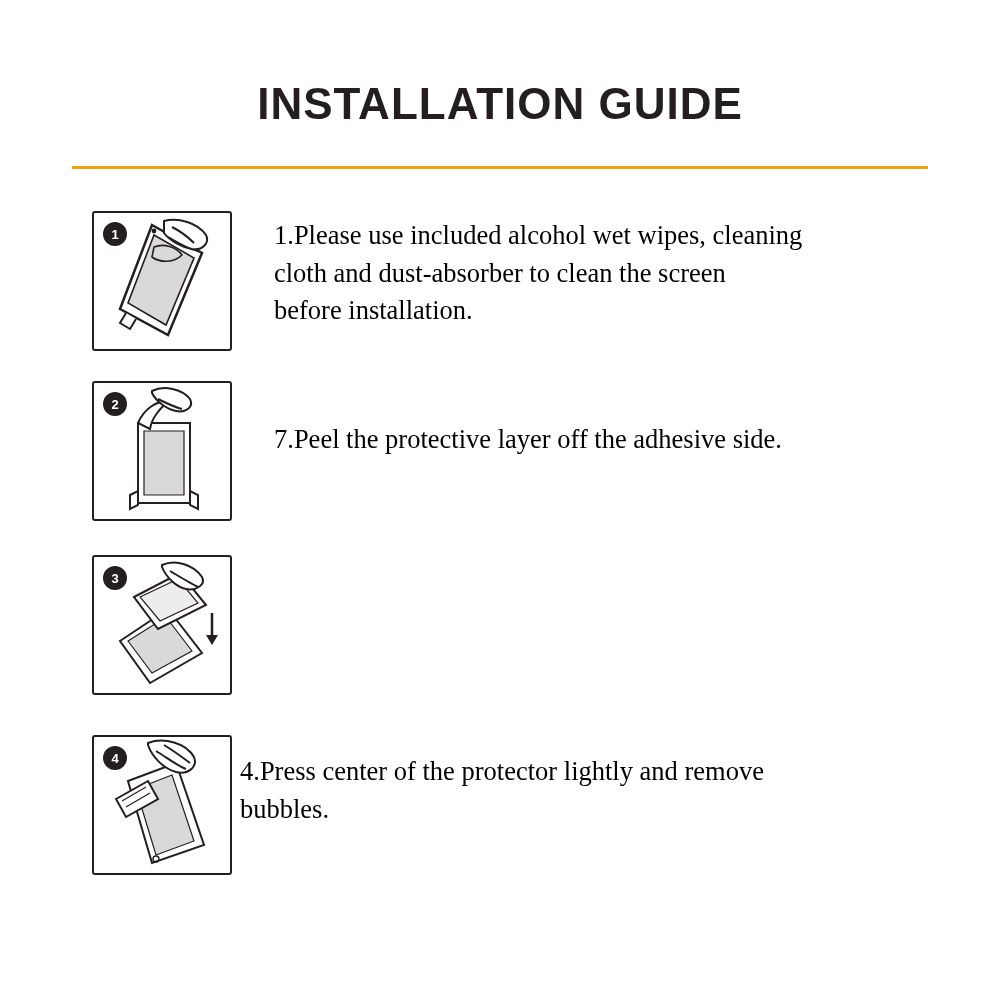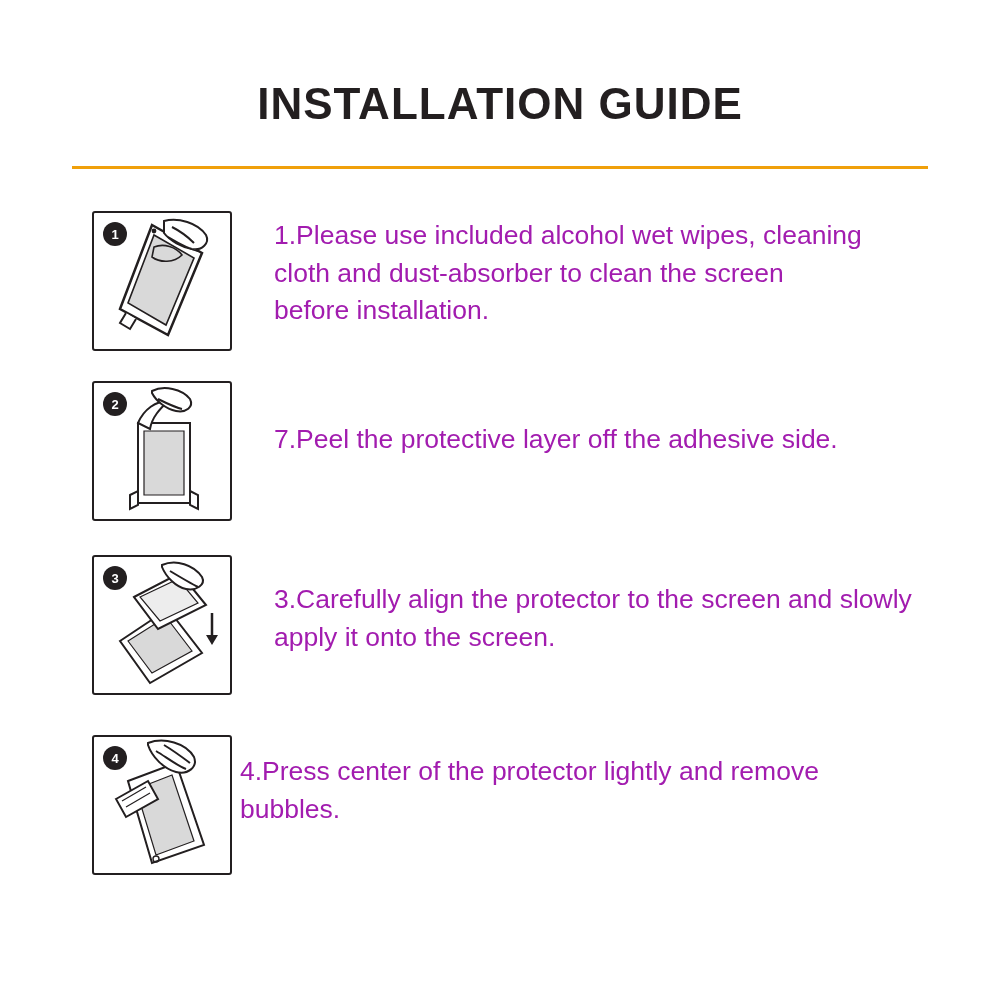--- a/index.html
+++ b/index.html
@@ -80,25 +80,26 @@
   }
   .thumb svg {
     position: absolute;
     left: 0;
     top: 0;
   }
   .step-text {
     margin-left: 42px;
     font-size: 26.5px;
     line-height: 1.42;
-    color: #a21caf;
+    color: #000000;
     padding-top: 6px;
     max-width: 700px;
     font-weight: normal;
     white-space: pre-line;
+    font-family: Liberation Serif, serif;
   }
   .step-3 .step-text { padding-top: 26px; }
   .step-2 .step-text { padding-top: 40px; }
   .step-4 .step-text { padding-top: 18px; margin-left: 8px; }
 </style>
 </head>
 <body>
 
 <div class="page">
 
@@ -181,22 +182,20 @@
             <path d="M68 8 C82 2, 100 8, 108 20 C112 28, 102 34, 92 32 C82 30, 72 20, 68 10 Z"></path>
             <path d="M76 14 C86 20, 96 26, 104 30"></path>
           </g>
 
           <g stroke="#231f20" stroke-width="2.5" fill="none">
             <line x1="118" y1="56" x2="118" y2="84"></line>
             <path d="M112 78 L118 88 L124 78" fill="#231f20" stroke="none"></path>
           </g>
         </svg>
       </div>
-      <div class="step-text">3.Carefully align the protector to  the screen and slowly
-apply it onto the screen.</div>
     </div>
 
     <div class="step step-4">
       <div class="thumb">
         <div class="badge">4</div>
         <svg width="136" height="136" viewBox="0 0 136 136">
 
           <g stroke="#231f20" stroke-width="2" fill="#ffffff">
             <path d="M34 44 L82 26 L110 108 L58 126 Z"></path>
             <path d="M42 52 L78 38 L100 104 L62 118 Z" fill="#d9d9d9" stroke-width="1.2"></path>

